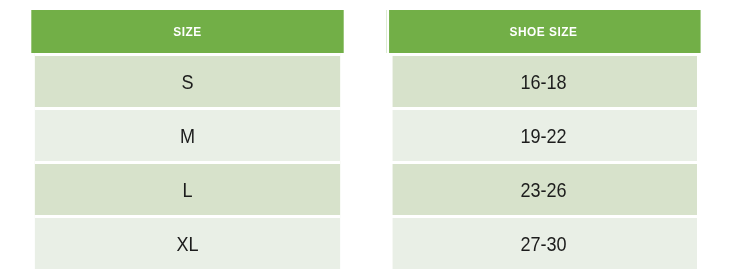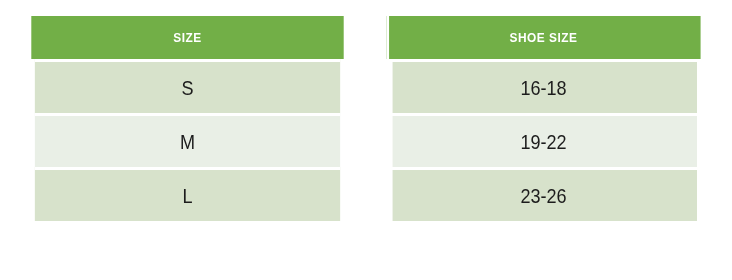--- a/index.html
+++ b/index.html
@@ -10,21 +10,21 @@
     width: 732px;
     height: 280px;
     background: #ffffff;
     font-family: "Liberation Sans", sans-serif;
     overflow: hidden;
   }
 
   .table-wrap {
     position: absolute;
     left: 10px;
-    top: 16px;
+    top: 10px;
     width: 712px;
   }
 
   .size-table {
     width: 712px;
     border-collapse: separate;
     border-spacing: 0;
     table-layout: fixed;
   }
 
@@ -117,15 +117,19 @@
         <td class="col-divider">16-18</td>
       </tr>
       <tr class="row-light">
         <td>M</td>
         <td class="col-divider">19-22</td>
       </tr>
       <tr class="row-dark">
         <td>L</td>
         <td class="col-divider">23-26</td>
       </tr>
+      <tr class="row-light">
+        <td>XL</td>
+        <td class="col-divider">27-30</td>
+      </tr>
     </tbody>
   </table>
 </div>
 
 </body></html>

